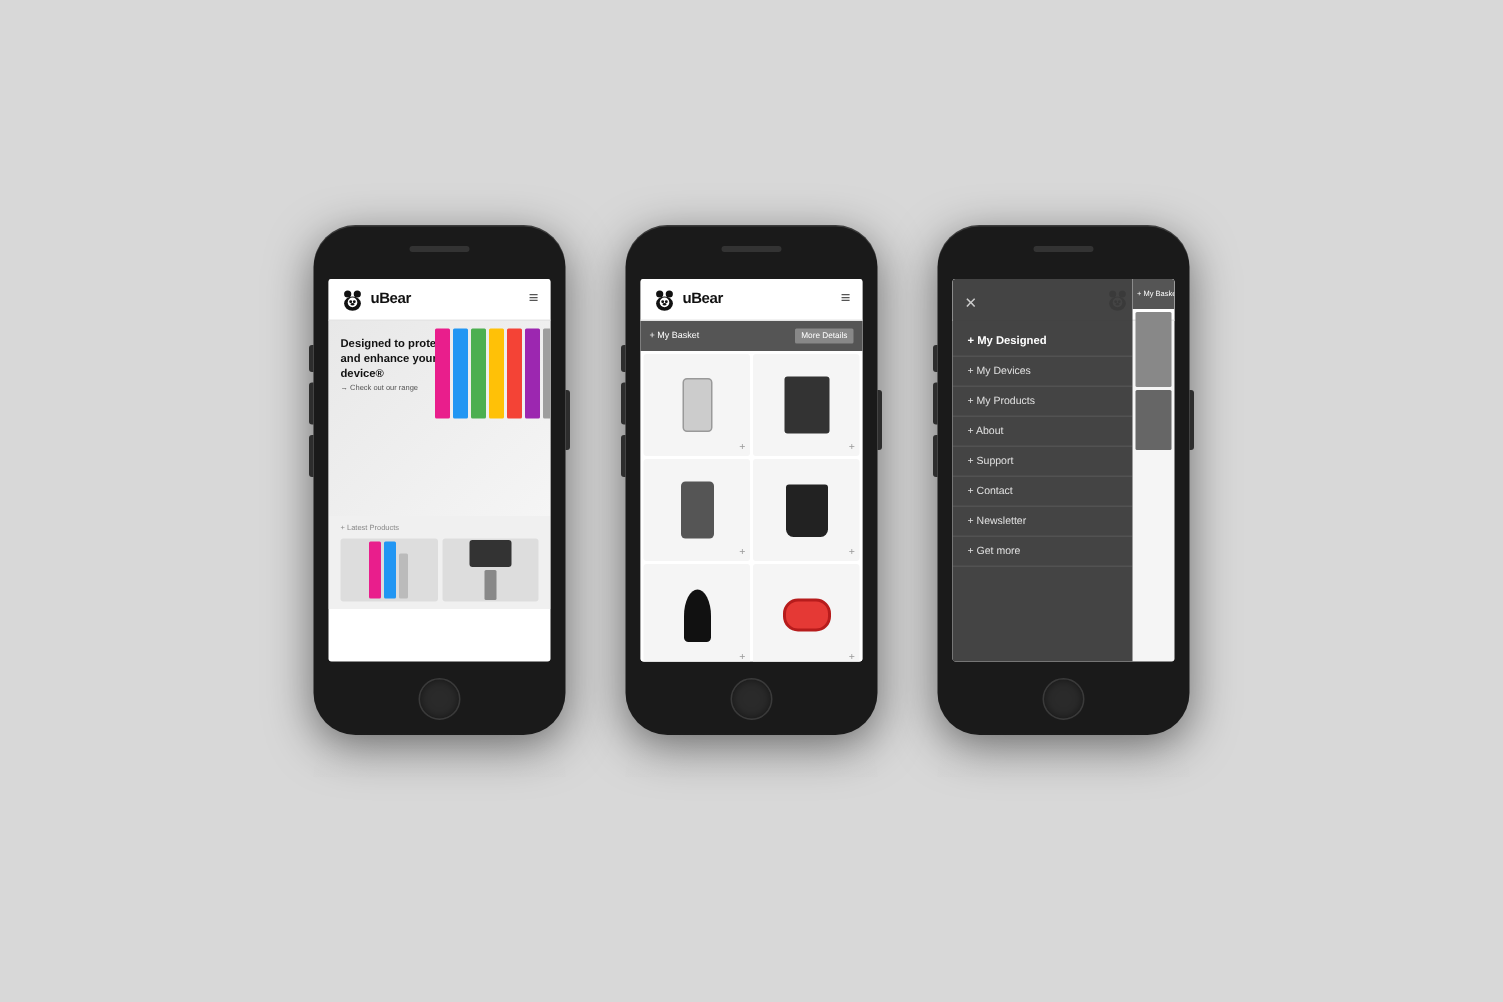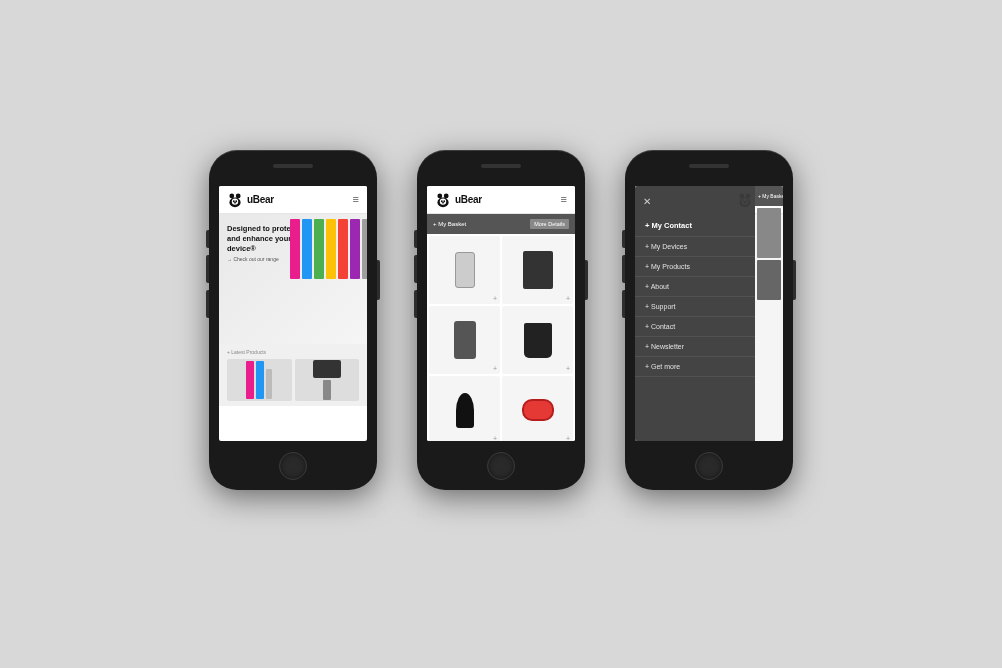--- a/index.html
+++ b/index.html
@@ -578,21 +578,21 @@
         </div>
         <div class="peek-products">
           <div class="peek-prod" style="background:#888;"></div>
           <div class="peek-prod" style="background:#666;height:40px;"></div>
         </div>
       </div>
 
       <div class="menu-overlay">
         <div class="menu-close">✕</div>
         <div class="menu-item active">
-          <span>+ My Contact</span>
+          <span>+ My Designed</span>
         </div>
         <div class="menu-item">
           <span>+ My Devices</span>
         </div>
         <div class="menu-item">
           <span>+ My Products</span>
         </div>
         <div class="menu-item">
           <span>+ About</span>
         </div>

